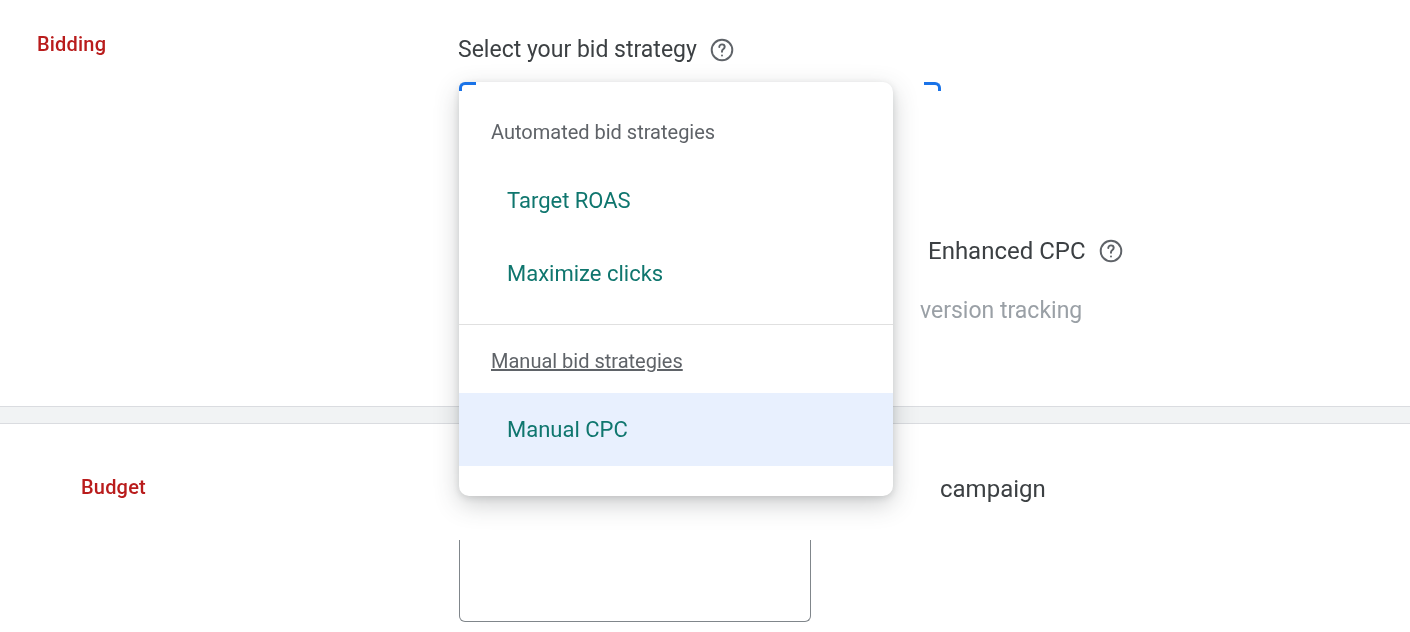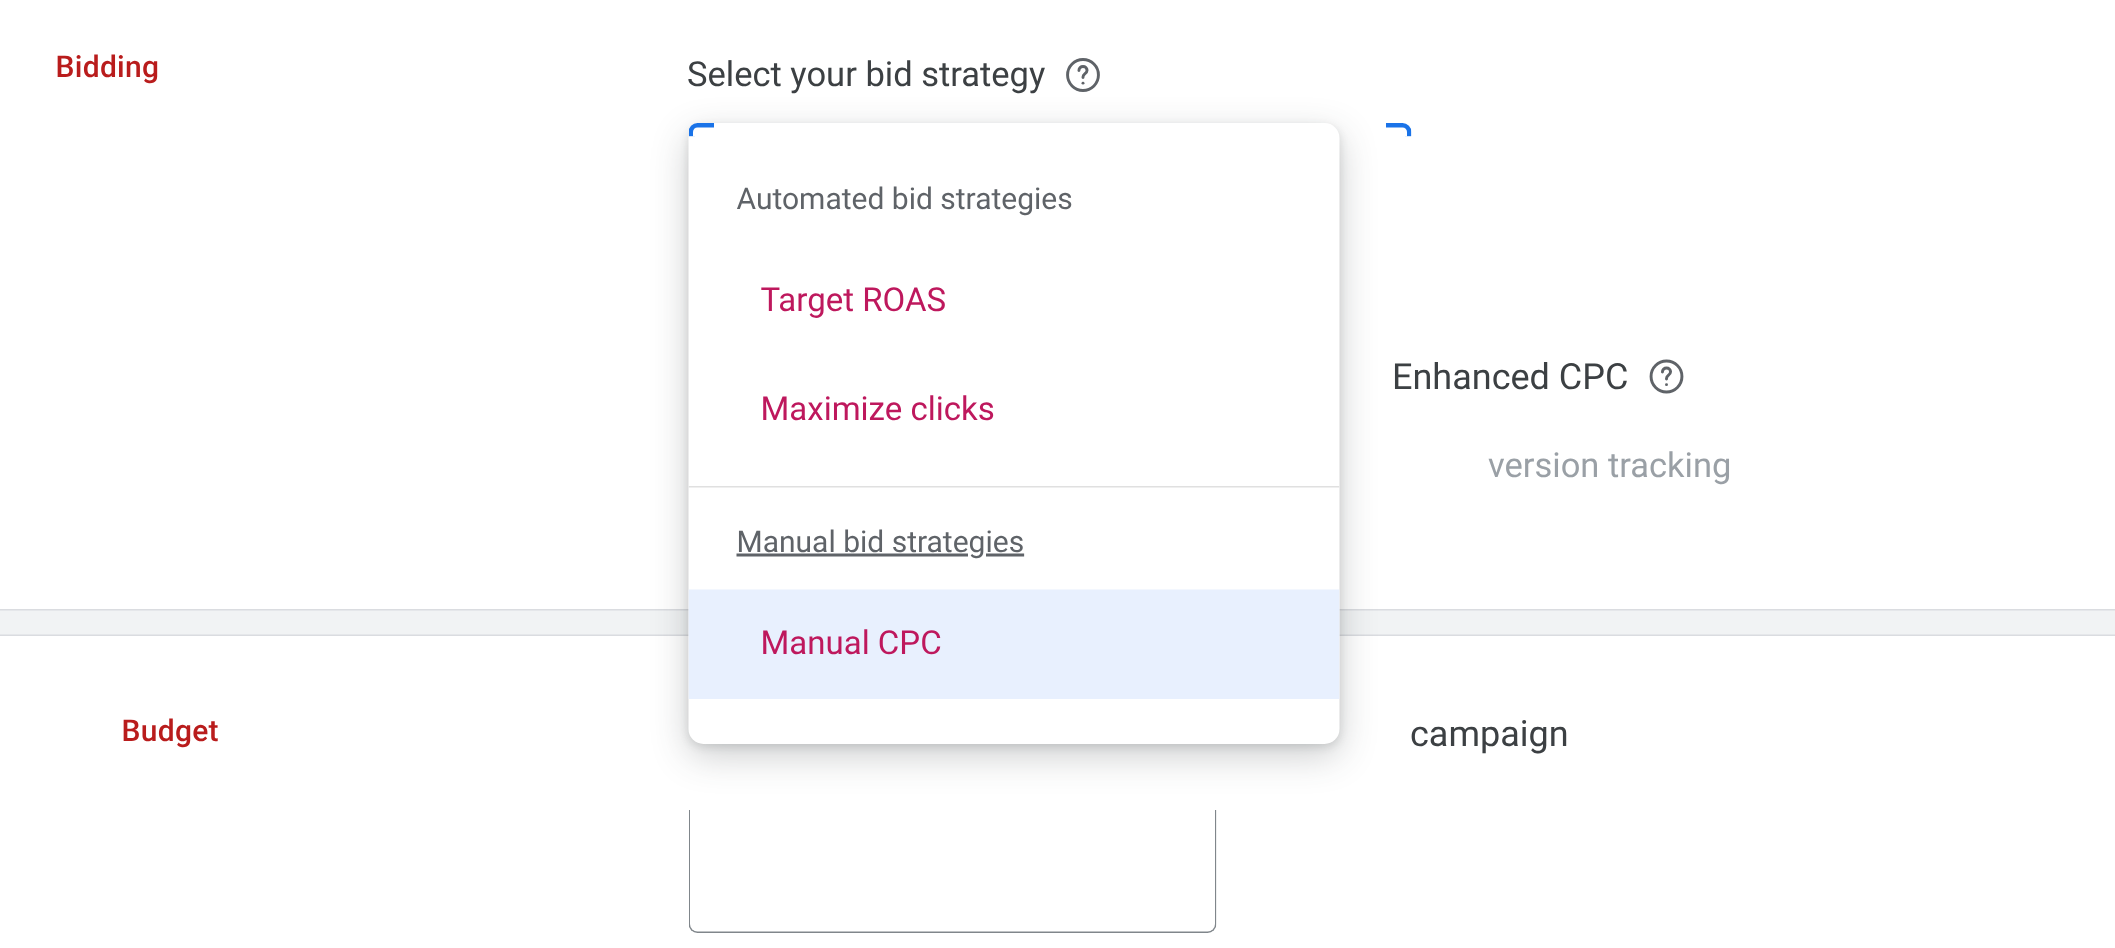--- a/index.html
+++ b/index.html
@@ -60,21 +60,21 @@
       display: flex;
       align-items: center;
       gap: 12px;
     }
     .behind-ecpc-text {
       font-size: 24px;
       color: #3c4043;
     }
     .behind-conversion {
       position: absolute;
-      left: 992px;
+      left: 920px;
       top: 297px;
       font-size: 23px;
       color: #9aa0a6;
     }
     .divider {
       position: absolute;
       top: 406px;
       left: 0;
       right: 0;
       height: 18px;
@@ -152,21 +152,21 @@
       color: #5f6368;
       font-weight: 400;
     }
     .dropdown-group-header.second {
       padding-top: 24px;
       text-decoration: underline;
     }
     .dropdown-option {
       padding: 24px 48px;
       font-size: 22px;
-      color: #be185d;
+      color: #0f766e;
       cursor: pointer;
     }
     .dropdown-option.selected {
       background: #e8f0fe;
     }
     .dropdown-separator {
       height: 1px;
       background: #e0e0e0;
       margin-top: 14px;
     }

